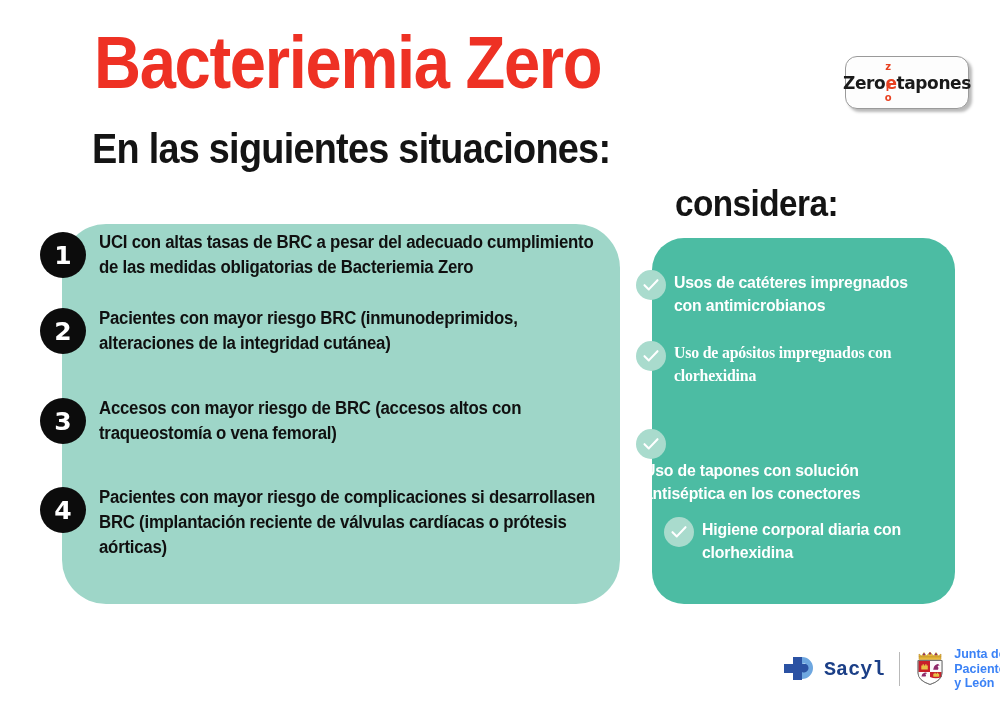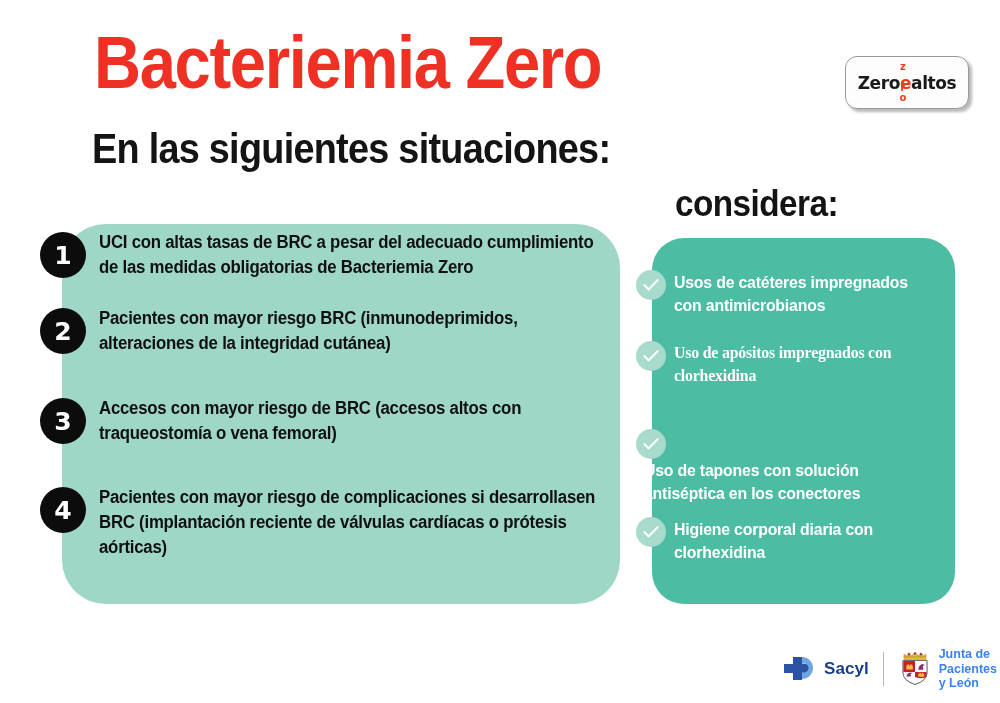--- a/index.html
+++ b/index.html
@@ -200,24 +200,24 @@
     display: flex;
     align-items: center;
     gap: 6px;
   }
   .sacyl-mark {
     position: relative;
     width: 36px;
     height: 30px;
   }
   .sacyl-text {
-    font-size: 17px;
+    font-size: 20px;
     font-weight: 600;
     color: #1b3f87;
-    font-family: Liberation Sans, sans-serif;
+    font-family: Liberation Mono, monospace;
     letter-spacing: 0.1px;
   }
   #footer-divider {
     width: 1px;
     height: 34px;
     background: #b9b9b9;
     margin: 0 14px;
   }
   #jcyl-logo {
     display: flex;
@@ -234,21 +234,21 @@
 </style>
 </head>
 <body>
 
 <div id="main-title">Bacteriemia Zero</div>
 <div id="subtitle">En las siguientes situaciones:</div>
 
 <div id="brand-badge">
   <div class="badge-inner">
     <div class="badge-word">
-      <span>Zero</span><span class="e-red">e</span><span>altos</span>
+      <span>Zero</span><span class="e-red">e</span><span>tapones</span>
       <div class="badge-vert">
         <span>z</span>
         <span class="spacer">e</span>
         <span>r</span>
         <span>o</span>
       </div>
     </div>
   </div>
 </div>
 
@@ -297,21 +297,21 @@
 
 <div class="consider-item" style="left:636px; top:430px;flex-direction:column;">
   <div class="check-badge">
     <svg width="20" height="20" viewBox="0 0 20 20" aria-hidden="true">
       <path d="M3.5 10.2 L7.8 14.4 L16.5 5.2" fill="none" stroke="#ffffff" stroke-width="2.1" stroke-linecap="round" stroke-linejoin="round"></path>
     </svg>
   </div>
   <div class="consider-text">Uso de tapones con solución antiséptica en los conectores</div>
 </div>
 
-<div class="consider-item" style="left:636px; top:518px;">
+<div class="consider-item" style="left:664px; top:518px;">
   <div class="check-badge">
     <svg width="20" height="20" viewBox="0 0 20 20" aria-hidden="true">
       <path d="M3.5 10.2 L7.8 14.4 L16.5 5.2" fill="none" stroke="#ffffff" stroke-width="2.1" stroke-linecap="round" stroke-linejoin="round"></path>
     </svg>
   </div>
   <div class="consider-text">Higiene corporal diaria con clorhexidina</div>
 </div>
 
 <div id="footer-logos">
 

